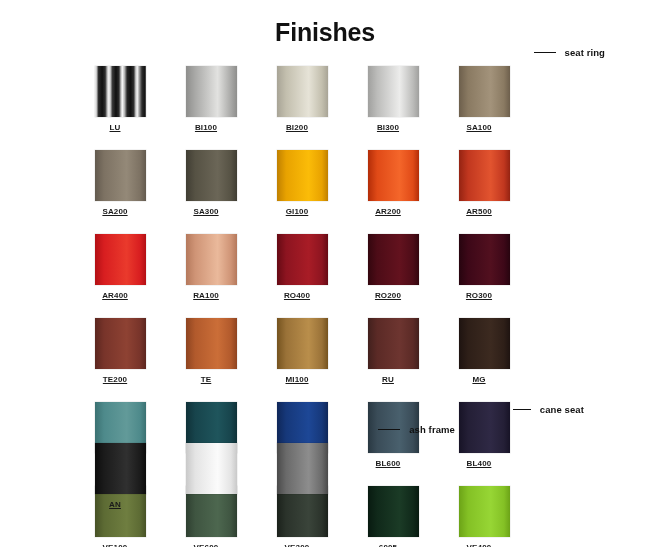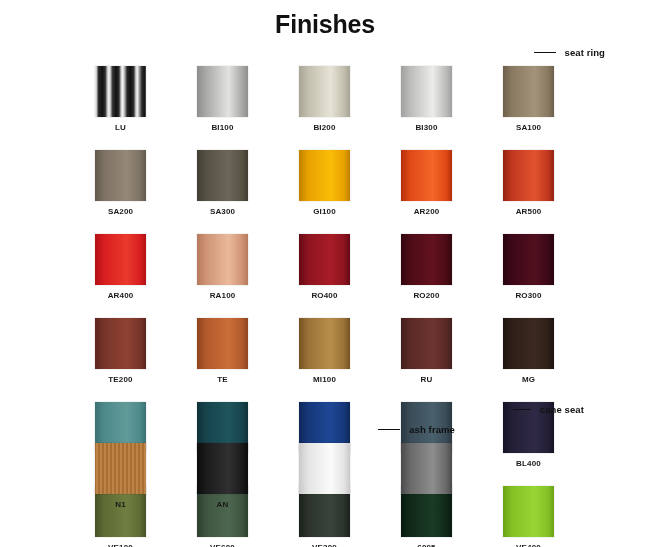--- a/index.html
+++ b/index.html
@@ -15,21 +15,21 @@
     overflow: hidden;
     position: relative;
   }
 
   #page-title {
     text-align: center;
     font-size: 25px;
     font-weight: bold;
     letter-spacing: -0.2px;
     margin: 0;
-    padding-top: 10px;
+    padding-top: 18px;
     color: #111111;
   }
 
   .section-header {
     display: flex;
     align-items: center;
     gap: 9px;
     margin: 0 0 8px 0;
     justify-content: flex-end;
   }
@@ -45,23 +45,24 @@
     color: #111111;
     letter-spacing: 0.1px;
   }
 
   .swatch-grid {
     display: flex;
     flex-wrap: wrap;
     gap: 0;
   }
   .swatch-cell {
-    width: 51px;
+    width: 40px;
     margin-right: 51px;
     margin-bottom: 18px;
+    text-decoration: underline;
   }
   .swatch-cell:last-child { margin-right: 0; }
 
   .swatch-chip {
     width: 51px;
     height: 51px;
     box-shadow: 0 0 0 0.5px rgba(0,0,0,0.10);
     position: relative;
     overflow: hidden;
   }
@@ -236,24 +237,20 @@
     </div>
 </div>
 
 <div id="ash-frame-section">
   <div class="section-header">
     <span class="section-dash"></span>
     <span class="section-label">ash frame</span>
   </div>
   <div class="swatch-grid">
       <div class="swatch-cell">
-        <div class="swatch-chip" style="background: repeating-linear-gradient(90deg, rgb(156, 98, 40) 0px, rgb(181, 121, 60) 1px, rgb(197, 142, 82) 2px, rgb(181, 121, 60) 3px, rgb(156, 98, 40) 4px), linear-gradient(90deg, rgb(156, 98, 40) 0%, rgb(197, 142, 82) 55%, rgb(181, 121, 60) 100%);"></div>
-        <span class="swatch-label">N1</span>
-      </div>
-      <div class="swatch-cell">
         <div class="swatch-chip" style="background: linear-gradient(90deg, rgb(12, 12, 12) 0%, rgb(27, 27, 27) 18%, rgb(48, 48, 48) 62%, rgb(27, 27, 27) 88%, rgb(12, 12, 12) 100%);"></div>
         <span class="swatch-label">AN</span>
       </div>
       <div class="swatch-cell">
         <div class="swatch-chip" style="background: linear-gradient(90deg, rgb(201, 201, 201) 0%, rgb(228, 228, 228) 18%, rgb(251, 251, 251) 62%, rgb(228, 228, 228) 88%, rgb(201, 201, 201) 100%);"></div>
       </div>
       <div class="swatch-cell">
         <div class="swatch-chip" style="background: linear-gradient(90deg, rgb(74, 74, 74) 0%, rgb(106, 106, 106) 18%, rgb(141, 141, 141) 62%, rgb(106, 106, 106) 88%, rgb(74, 74, 74) 100%);"></div>
       </div>
     </div>

